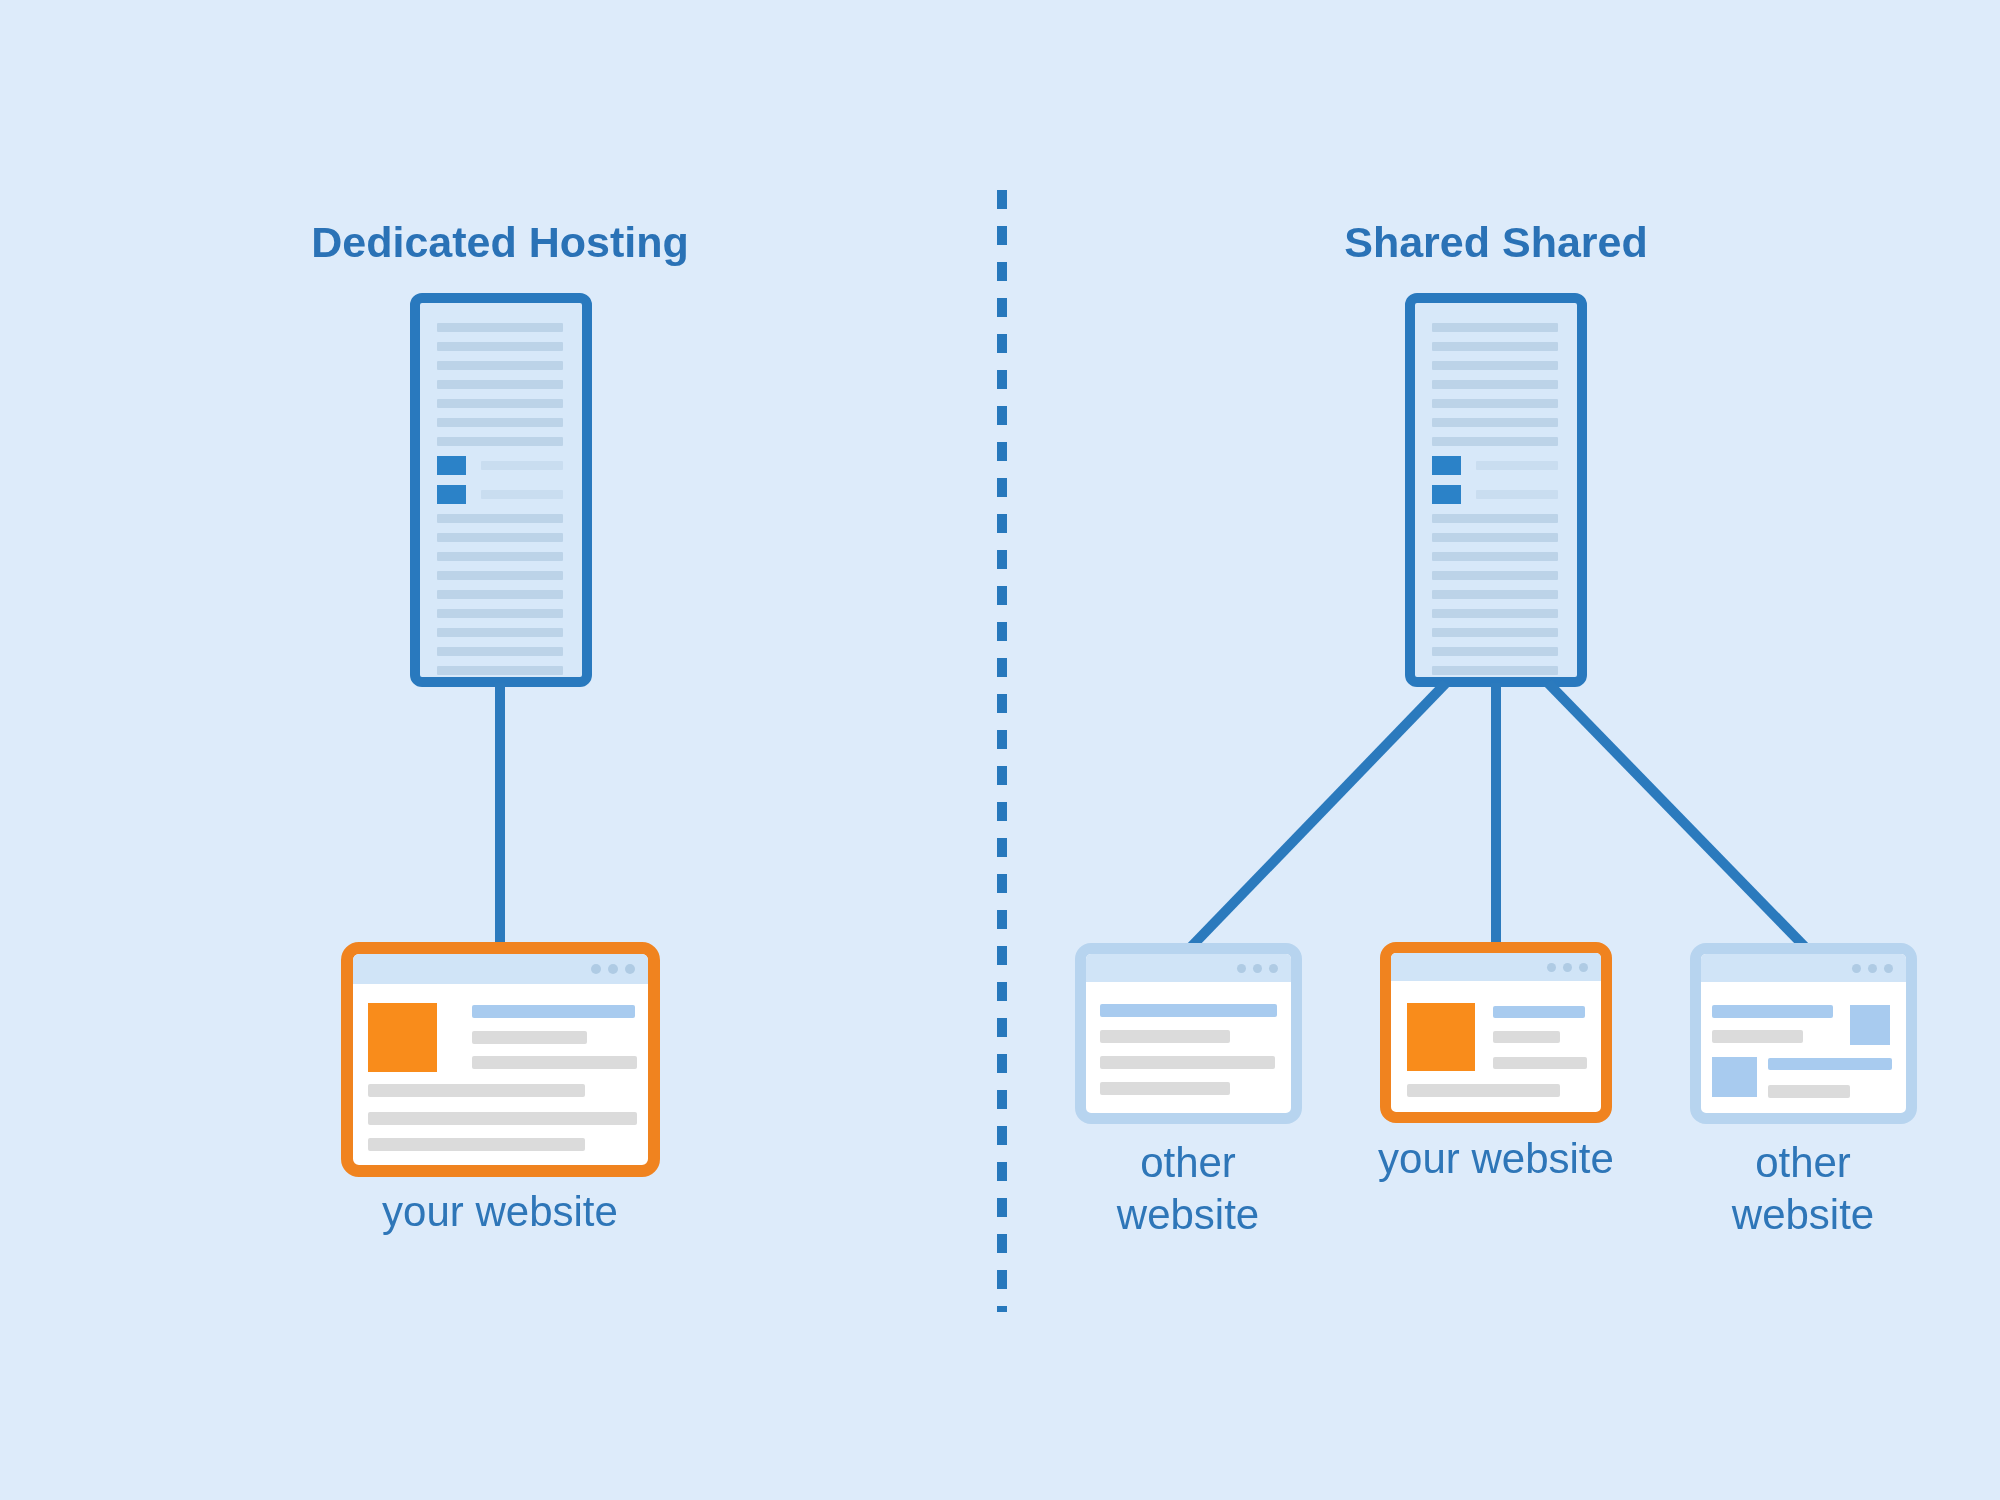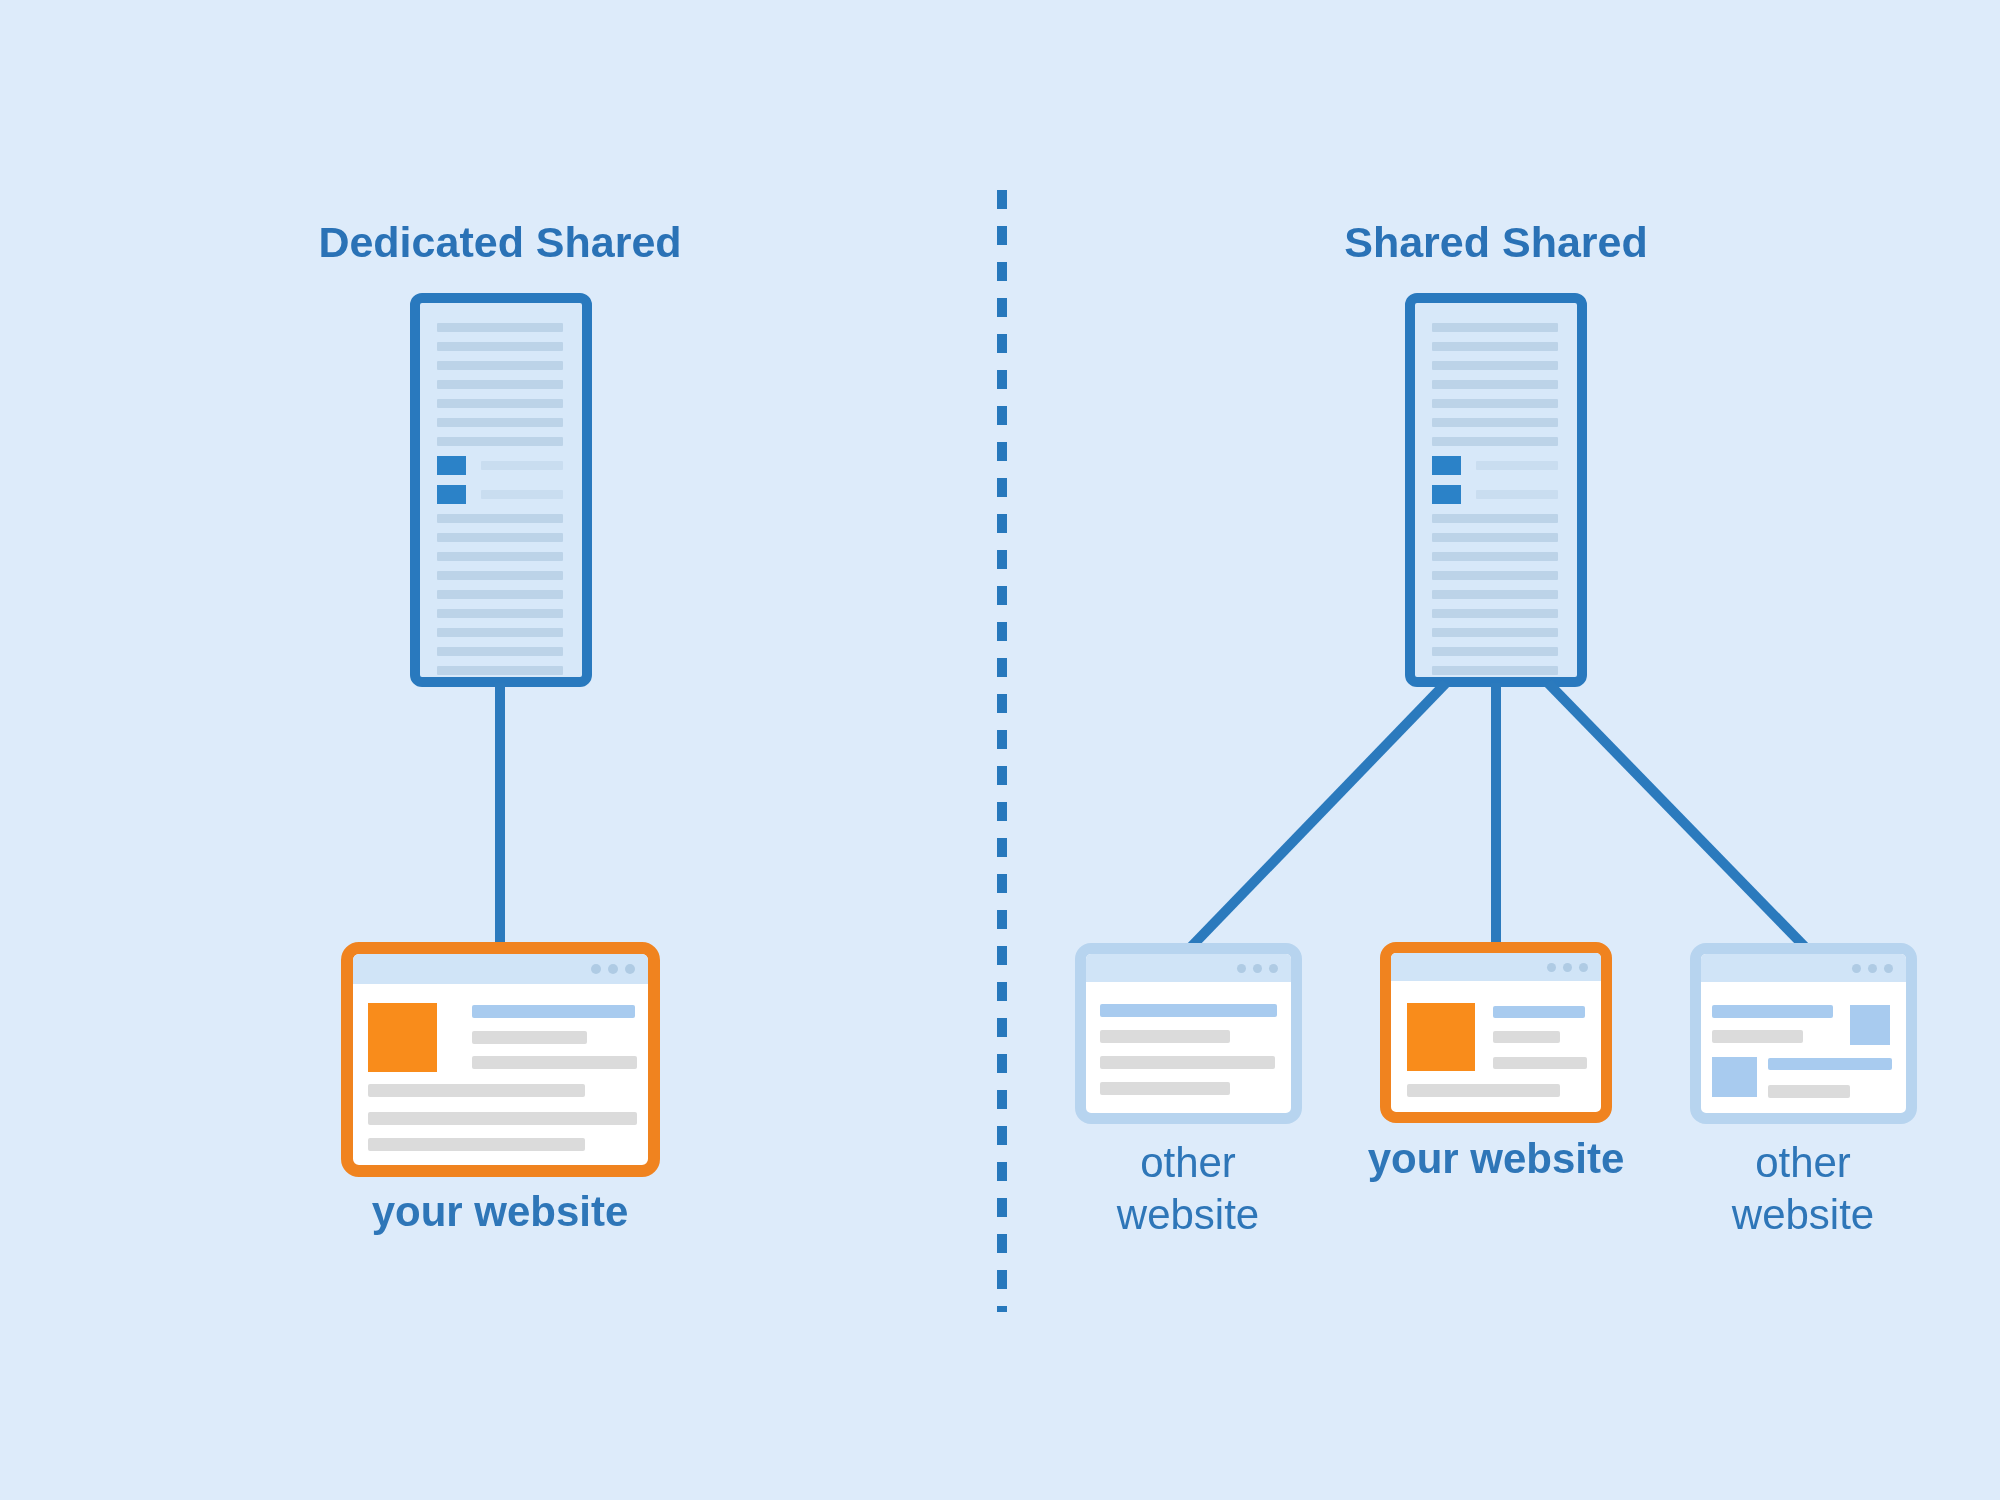--- a/index.html
+++ b/index.html
@@ -12,21 +12,21 @@
 
   
   .col-title{
     font-size:43px;font-weight:700;color:#2A72B6;
     text-align:center;white-space:nowrap;transform:translateX(-50%);
   }
   .site-label{
     font-size:42px;color:#2E76B8;text-align:center;
     transform:translateX(-50%);line-height:52px;
   }
-  .site-label.bold{font-weight:700;white-space:nowrap;text-align:center;}
+  .site-label.bold{font-weight:400;white-space:nowrap;text-align:center;}
 
   
   .divider{
     width:10px;
     background:repeating-linear-gradient(to bottom,#2778BC 0 19px,transparent 19px 36px);
   }
 
   
   .server{
     width:182px;height:394px;background:#D7E8F9;
@@ -65,21 +65,21 @@
   .sqr.orange{background:#F98C1B;}
   .sqr.blue{background:#A8CBEF;}
 
   svg{display:block;}
 </style>
 </head>
 <body>
 
 <div class="abs divider" style="left:997px;top:190px;height:1122px;"></div>
 
-<div class="abs col-title" style="left:500px;top:218px;">Dedicated Shared</div>
+<div class="abs col-title" style="left:500px;top:218px;">Dedicated Hosting</div>
 
 <div class="abs server" style="left:410px;top:293px;">
   <div class="server-body">
       <div class="stripe"></div>
       <div class="stripe"></div>
       <div class="stripe"></div>
       <div class="stripe"></div>
       <div class="stripe"></div>
       <div class="stripe"></div>
       <div class="stripe"></div>

